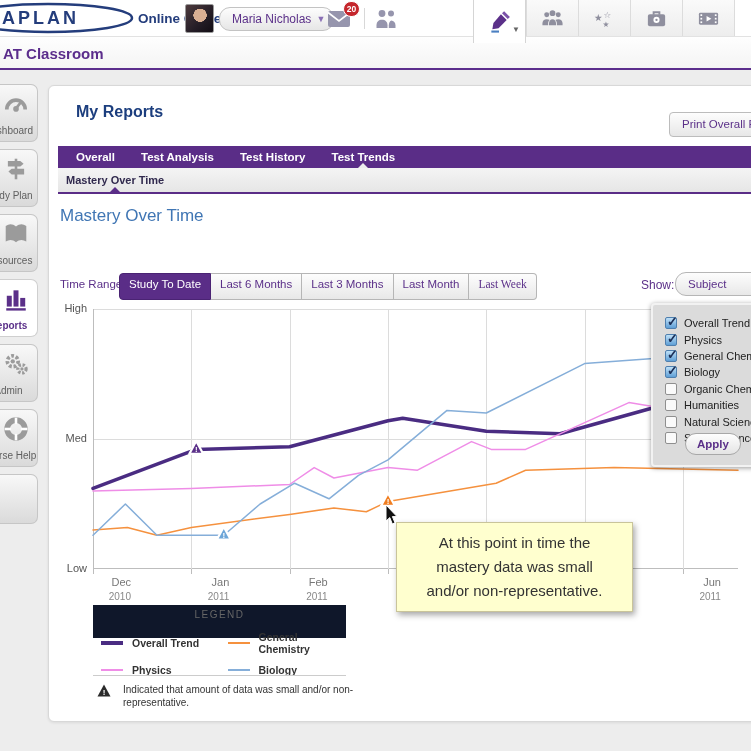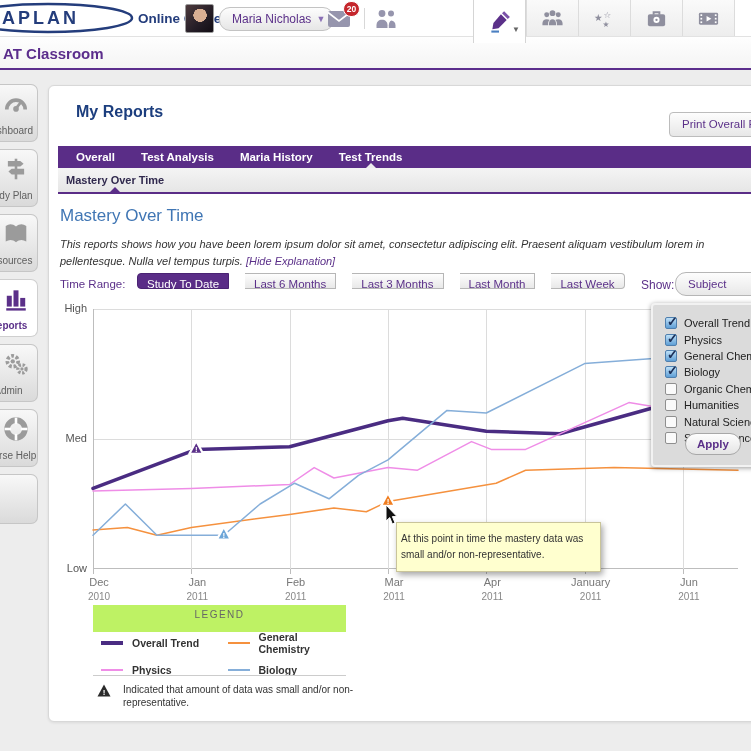--- a/index.html
+++ b/index.html
@@ -61,52 +61,52 @@
     display:flex;gap:28px;padding-left:8px;}
   .stab{position:relative;color:#444;font-size:11px;line-height:24px;}
   .stab.active{color:#312a4e;font-weight:bold;}
   .stab.active::after{content:'';position:absolute;bottom:0;left:50%;margin-left:-5px;width:0;height:0;
     border-left:5px solid transparent;border-right:5px solid transparent;border-bottom:5px solid #5a2d87;}
   .subnav-rule{position:absolute;left:9px;top:106px;right:0;height:2px;background:#5a2d87;}
   .section-title{position:absolute;left:11px;top:120px;font-size:17px;color:#4076b4;}
   .description{position:absolute;left:11px;top:150px;width:648px;font-size:11px;font-style:italic;color:#333;line-height:1.5;}
   .description .hide-link{color:#5b3089;}
   .tr-label{position:absolute;left:11px;top:192px;font-size:11.5px;color:#5b3089;}
-  .tr-group{position:absolute;left:88px;top:187px;display:flex;height:16px;gap:16px;}
+  .tr-group{position:absolute;left:70px;top:187px;display:flex;height:27px;}
   .tr-btn{padding:0 9px;line-height:21px;font-size:11.5px;color:#5b3089;background:linear-gradient(#fdfdfd,#e8e8e8);
     border:1px solid #b6b6b6;border-left:none;white-space:nowrap;}
   .tr-btn:first-child{border-left:1px solid #b6b6b6;border-radius:4px 0 0 4px;}
-  .tr-btn:last-child{border-radius:0 4px 4px 0;}
+  .tr-btn:last-child{border-radius:0 4px 4px 0;font-family:Liberation Serif, serif;}
   .tr-btn.active{background:#5a2d87;color:#fff;border-color:#4a2373;}
   .show-label{position:absolute;left:592px;top:192px;font-size:12px;color:#5b3089;}
   .show-dd{position:absolute;left:626px;top:186px;width:110px;height:22px;line-height:22px;padding:0 12px;
     background:linear-gradient(#fdfdfd,#e8e8e8);border:1px solid #b6b6b6;border-radius:11px;color:#5b3089;font-size:11.5px;}
   
   .chart-area{position:absolute;left:44px;top:223px;width:645px;height:260px;}
   #chart-svg{position:absolute;left:0;top:0;width:645px;height:260px;overflow:visible;}
   .ylab{position:absolute;left:-38px;width:32px;text-align:right;font-size:11px;color:#555;}
-  .xlab{position:absolute;top:267px;width:64px;text-align:center;font-size:11px;color:#777;line-height:1.25;}
+  .xlab{position:absolute;top:267px;width:64px;text-align:right;font-size:11px;color:#777;line-height:1.25;}
   .xlab .yr{font-size:10px;color:#888;}
   
   .cursor-svg{position:absolute;left:292px;top:196px;width:15px;height:21px;z-index:14;}
-  .tooltip{position:absolute;left:303px;top:213px;width:195px;padding:8px 4px;background:#ffffcf;border:1px solid #c9c49a;
-    box-shadow:2px 3px 6px rgba(0,0,0,.35);font-size:10px;color:#333;line-height:1.6;z-index:13;}
+  .tooltip{position:absolute;left:303px;top:213px;width:195px;padding:8px 20px;background:#ffffcf;border:1px solid #c9c49a;
+    box-shadow:2px 3px 6px rgba(0,0,0,.35);font-size:15px;color:#333;line-height:1.6;z-index:13;text-align:center;}
   
   .legend-panel{position:absolute;left:558px;top:-6px;width:152px;height:164px;background:#dbdbdb;
     border:2px solid #f2f2f2;border-radius:4px;box-shadow:0 1px 5px rgba(0,0,0,.4);z-index:15;padding:10px 0 0 12px;box-sizing:border-box;}
   .lp-row{display:flex;align-items:center;height:16.4px;white-space:nowrap;}
   .lp-box{width:12px;height:12px;border-radius:2px;margin-right:7px;flex:0 0 auto;position:relative;
     background:#fafafa;border:1px solid #8f8f8f;box-sizing:border-box;}
   .lp-box.checked{background:linear-gradient(#bfe0f7,#5f9fd6);border-color:#4f7fae;}
   .lp-box.checked::after{content:'✓';position:absolute;left:1px;top:-4px;font-size:13px;font-weight:bold;color:#1c2f57;}
   .lp-label{font-size:11px;color:#222;}
   .apply-btn{position:absolute;left:32px;bottom:10px;width:54px;height:20px;line-height:20px;text-align:center;
     background:linear-gradient(#fefefe,#e4e4e4);border:1px solid #a8a8a8;border-radius:11px;color:#5b3089;font-size:11.5px;font-weight:bold;}
   
-  .bl-header{position:absolute;left:44px;top:519px;width:253px;height:27px;line-height:19px;background:#bef264;
+  .bl-header{position:absolute;left:44px;top:519px;width:253px;height:33px;line-height:19px;background:#0f172a;
     text-align:center;font-size:10px;color:#666;letter-spacing:1.5px;}
   #bl-rows{position:absolute;left:44px;top:545px;width:253px;display:grid;grid-template-columns:1fr 1fr;row-gap:9px;}
   .bl-item{display:flex;align-items:center;}
   .bl-swatch{width:22px;height:0;border-top-style:solid;margin:0 9px 0 8px;flex:0 0 auto;}
   .bl-name{font-size:10.5px;font-weight:bold;color:#333;}
   .bl-divider{position:absolute;left:44px;top:589px;width:253px;height:1px;background:#ccc;}
   .bl-note{position:absolute;left:48px;top:597px;width:270px;}
   .bl-note .ntxt{margin-left:26px;font-size:10px;font-weight:normal;color:#333;line-height:1.3;width:245px;}
   .note-tri{position:absolute;left:0;top:1px;width:14px;height:13px;}
 </style>
@@ -276,32 +276,29 @@
     <div class="side-item" style="top:474px;height:48px;"></div>
   </div>
 
 <div class="card">
   <div class="page-title">My Reports</div>
   <div class="print-btn">Print Overall Report</div>
 
   <div class="nav-purple" id="nav-tabs">
       <div class="ptab">Overall</div>
       <div class="ptab">Test Analysis</div>
-      <div class="ptab">Maria History</div>
+      <div class="ptab">Test History</div>
       <div class="ptab active">Test Trends</div>
     </div>
   <div class="subnav" id="sub-tabs">
       <div class="stab active">Mastery Over Time</div>
     </div>
   <div class="subnav-rule"></div>
 
   <div class="section-title">Mastery Over Time</div>
-  <div class="description">
-    <span>This reports shows how you have been lorem ipsum dolor sit amet, consectetur adipiscing elit. Praesent aliquam vestibulum lorem in pellentesque. Nulla vel tempus turpis. </span><span class="hide-link">[Hide Explanation]</span>
-  </div>
 
   <div class="tr-label">Time Range:</div>
   <div class="tr-group" id="tr-group">
       <div class="tr-btn active">Study To Date</div>
       <div class="tr-btn">Last 6 Months</div>
       <div class="tr-btn">Last 3 Months</div>
       <div class="tr-btn">Last Month</div>
       <div class="tr-btn">Last Week</div>
     </div>
   <div class="show-label">Show:</div>

